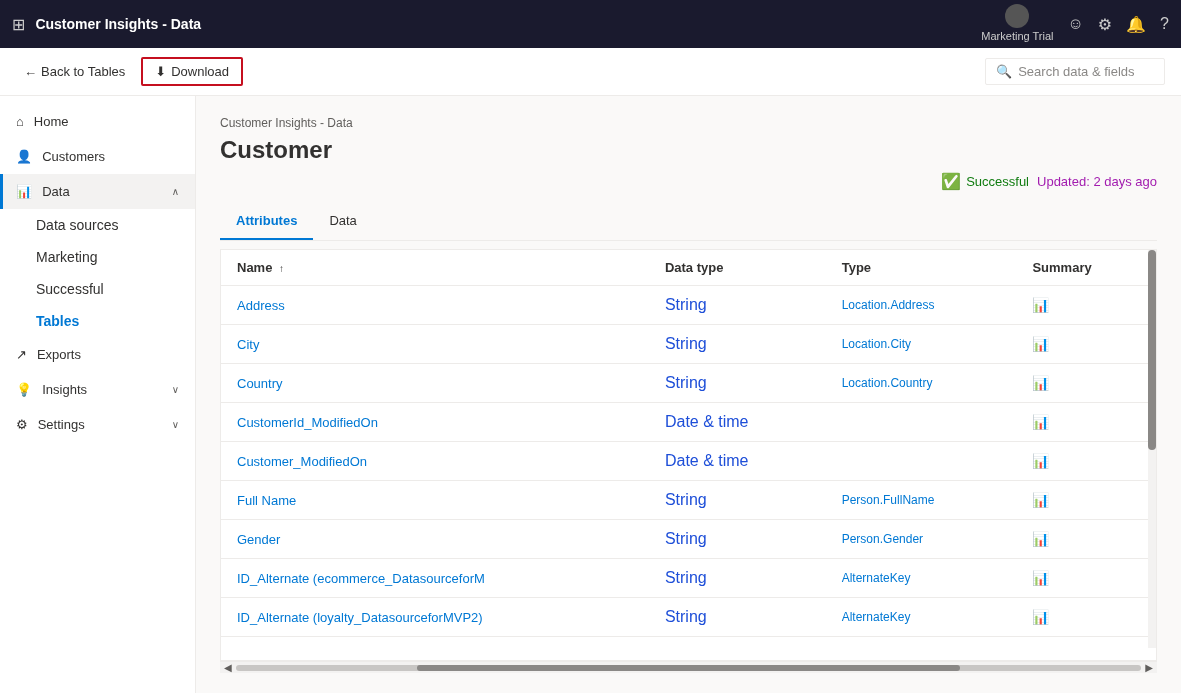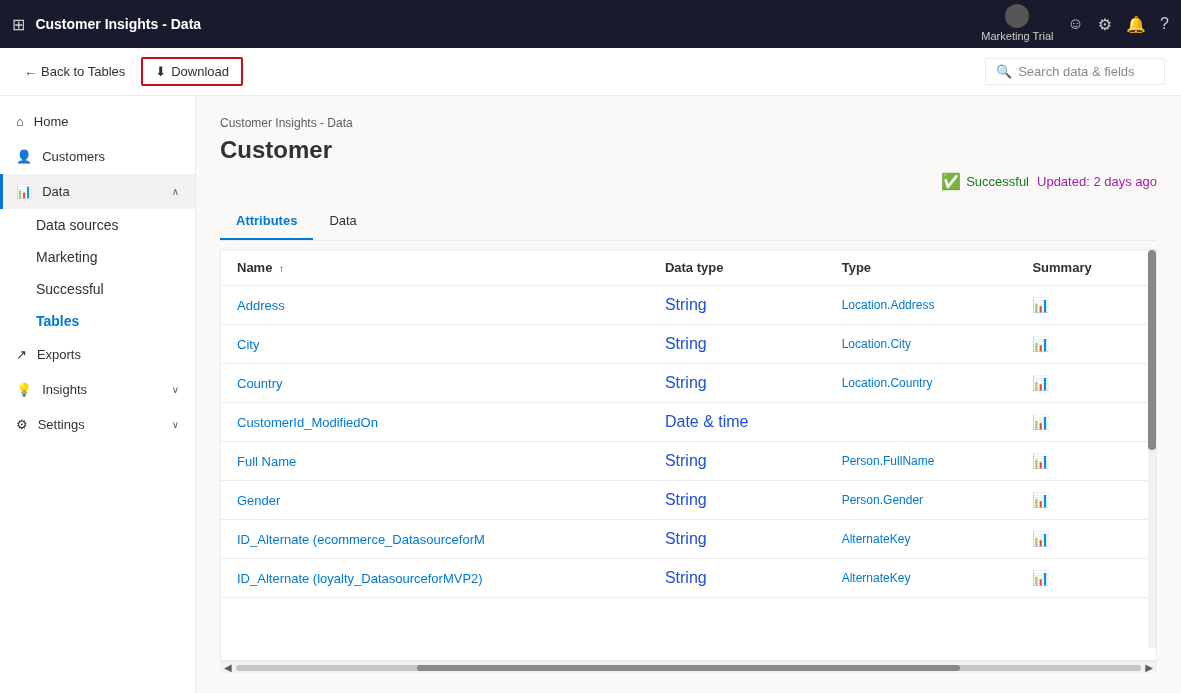--- a/index.html
+++ b/index.html
@@ -353,20 +353,26 @@
                 <td class="type-col">Location.Country</td>
                 <td><span class="bar-icon">📊</span></td>
               </tr>
               <tr style="background: rgb(255, 255, 255);">
                 <td class="link-style">CustomerId_ModifiedOn</td>
                 <td class="type-text">Date &amp; time</td>
                 <td class="type-col"></td>
                 <td><span class="bar-icon">📊</span></td>
               </tr>
               <tr style="background: rgb(255, 255, 255);">
+                <td class="link-style">Customer_ModifiedOn</td>
+                <td class="type-text">Date &amp; time</td>
+                <td class="type-col"></td>
+                <td><span class="bar-icon">📊</span></td>
+              </tr>
+              <tr style="background: rgb(255, 255, 255);">
                 <td class="link-style">Full Name</td>
                 <td class="type-text">String</td>
                 <td class="type-col">Person.FullName</td>
                 <td><span class="bar-icon">📊</span></td>
               </tr>
               <tr style="background: rgb(255, 255, 255);">
                 <td class="link-style">Gender</td>
                 <td class="type-text">String</td>
                 <td class="type-col">Person.Gender</td>
                 <td><span class="bar-icon">📊</span></td>

